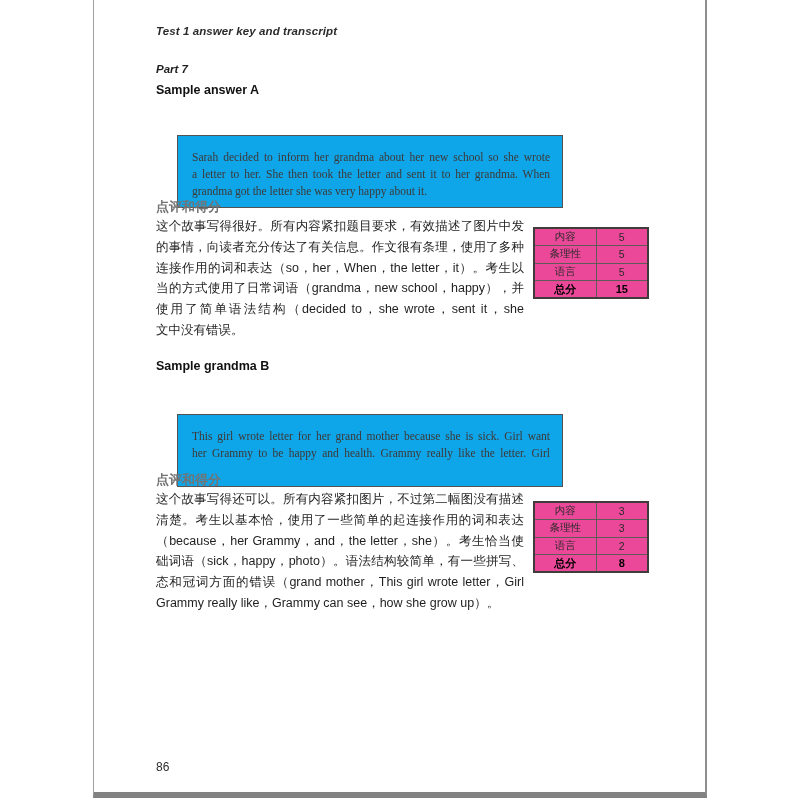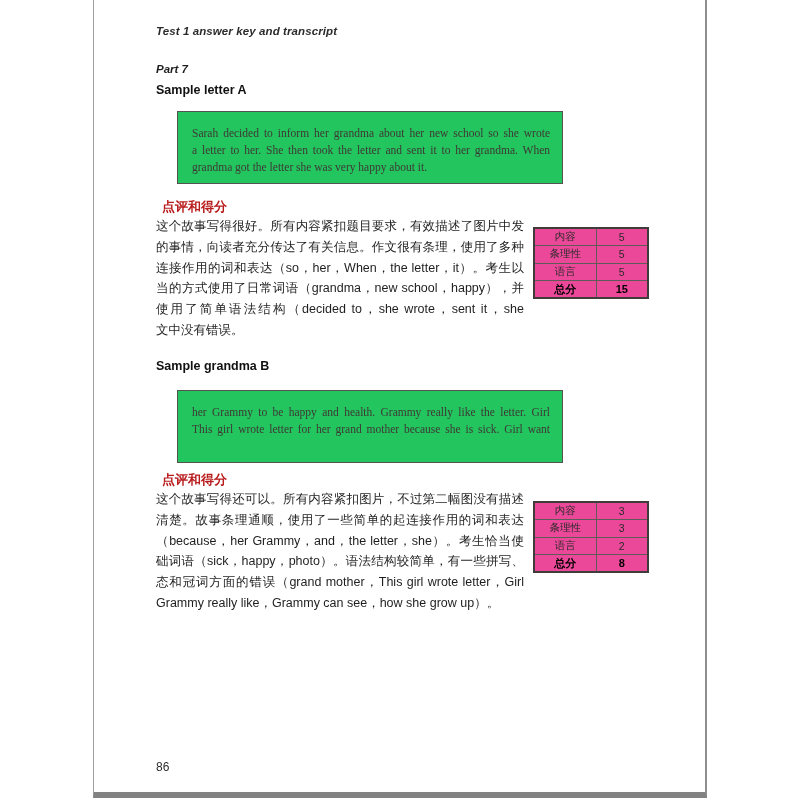--- a/index.html
+++ b/index.html
@@ -35,35 +35,36 @@
     position: absolute; left: 62px;
     font-weight: bold; font-size: 12.5px; color: #111;
   }
   .sample-heading.a { top: 83px; }
   .sample-heading.b { top: 359px; }
 
   .answer-box {
     position: absolute; left: 83px; width: 386px; height: 73px;
     border: 1px solid #565250;
     padding: 13px 12px 0 14px;
-    background: #22c55e;
+    background: #0ea5e9;
+    margin-top: 24px;
   }
   .answer-box.a { top: 111px; }
   .answer-box.b { top: 390px; }
   .answer-box .line {
     font-family: "Liberation Serif", serif;
     font-size: 11.5px; line-height: 17px;
     color: #3f3835;
     text-align: justify;
   }
   .answer-box .line.jl { text-align-last: justify; }
 
   .comment-heading {
-    position: absolute; left: 68px;
-    font-weight: bold; font-size: 13px; color: #b91c1c;
+    position: absolute; left: 62px;
+    font-weight: bold; font-size: 13px; color: #737373;
   }
   .comment-heading.a { top: 198px; }
   .comment-heading.b { top: 471px; }
 
   .comment-para { position: absolute; left: 62px; width: 368px; }
   .comment-para.a { top: 216px; }
   .comment-para.b { top: 489px; }
   .comment-para .line {
     font-size: 12.5px; line-height: 20.8px;
     color: #1e1e1e;
@@ -98,21 +99,21 @@
 </head>
 <body>
 
 <div class="canvas">
   <div class="page">
 
     <div class="running-head">Test 1 answer key and transcript</div>
 
     <div class="part-label">Part 7</div>
 
-    <div class="sample-heading a">Sample letter A</div>
+    <div class="sample-heading a">Sample answer A</div>
 
     <div class="answer-box a">
       <div class="line jl">Sarah decided to inform her grandma about her new school so she wrote</div>
       <div class="line jl">a letter to her. She then took the letter and sent it to her grandma. When</div>
       <div class="line">grandma got the letter she was very happy about it.</div>
     </div>
 
     <div class="comment-heading a">点评和得分</div>
 
     <div class="comment-para a">
@@ -141,29 +142,29 @@
       <tr class="total">
         <td class="lbl">总分</td>
         <td class="val">15</td>
       </tr>
     </tbody>
       </table>
 
     <div class="sample-heading b">Sample grandma B</div>
 
     <div class="answer-box b">
+      <div class="line jl">This girl wrote letter for her grand mother because she is sick. Girl want</div>
       <div class="line jl">her Grammy to be happy and health. Grammy really like the letter. Girl</div>
-      <div class="line jl">This girl wrote letter for her grand mother because she is sick. Girl want</div>
     </div>
 
     <div class="comment-heading b">点评和得分</div>
 
     <div class="comment-para b">
       <div class="line jl">这个故事写得还可以。所有内容紧扣图片，不过第二幅图没有描述</div>
-      <div class="line jl">清楚。故事条理通顺，使用了一些简单的起连接作用的词和表达</div>
+      <div class="line jl">清楚。考生以基本恰，使用了一些简单的起连接作用的词和表达</div>
       <div class="line jl">（because，her Grammy，and，the letter，she）。考生恰当使用了基</div>
       <div class="line jl">础词语（sick，happy，photo）。语法结构较简单，有一些拼写、时</div>
       <div class="line jl">态和冠词方面的错误（grand mother，This girl wrote letter，Girl want，</div>
       <div class="line">Grammy really like，Grammy can see，how she grow up）。</div>
     </div>
 
     <table class="score-table b">
       <tbody>
           <tr>
         <td class="lbl">内容</td>

